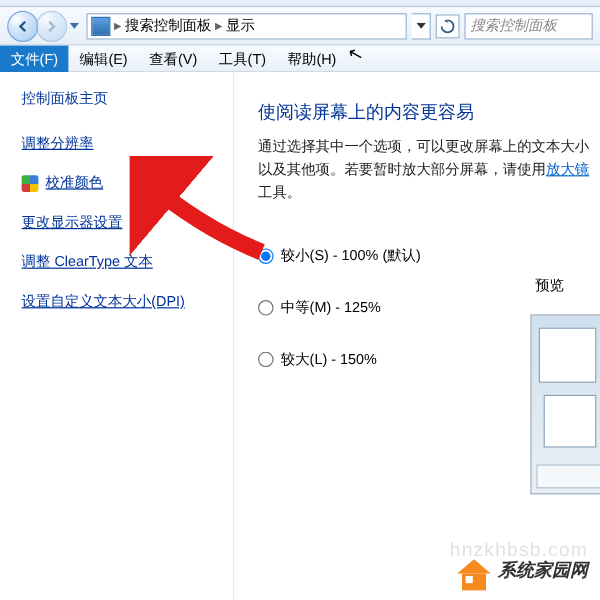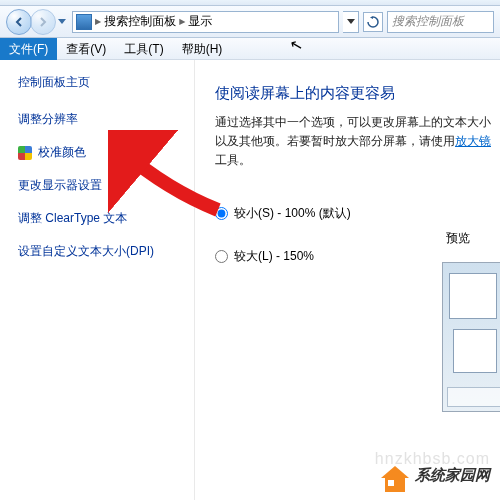--- a/index.html
+++ b/index.html
@@ -24,21 +24,21 @@
 
     
     .menubar { height:22px; background:linear-gradient(#f9fbfe,#e9f0f9); border-bottom:1px solid #d0dae6; display:flex; align-items:center; }
     .menuitem { padding:0 9px; height:22px; line-height:22px; cursor:default; }
     .menuitem.active { background:#1979ca; color:#fff; }
 
     
     .bodywrap { display:flex; height:calc(500px - 6px - 32px - 22px); }
     .sidebar { width:195px; border-right:1px solid #e9e9e9; padding:14px 10px 10px 18px; background:#fff; }
     .sidehead { color:#003399; font-size:12px; margin-bottom:20px; }
-    .sidelink { color:#003399; margin:16px 0; display:flex; align-items:center; gap:6px; }
+    .sidelink { color:#003399; margin:16px 0; display:flex; align-items:center; gap:6px;text-decoration:underline; }
     .sidelink .ico { width:14px; height:14px; display:inline-block; }
     .shield { background:conic-gradient(#3b7dd8 0 25%,#f2c200 25% 50%,#d23b3b 50% 75%,#3bb143 75% 100%); border-radius:2px; }
 
     .content { flex:1; padding:24px 8px 8px 20px; position:relative; overflow:hidden; }
     .h1 { color:#003399; font-size:15px; margin-bottom:10px; }
     .desc { color:#222; line-height:1.6; }
     .lnk { color:#0066cc; text-decoration:underline; }
 
     .optgroup { margin-top:34px; }
     .optrow { display:flex; align-items:center; margin:26px 0; }
@@ -104,20 +104,21 @@
       </svg>
   </div>
   <div class="search">
     <span>搜索控制面板</span>
   </div>
 </div>
 <div class="cursor-arrow">↖</div>
 
 <div class="menubar">
   <div class="menuitem active">文件(F)</div>
+  <div class="menuitem">编辑(E)</div>
   <div class="menuitem">查看(V)</div>
   <div class="menuitem">工具(T)</div>
   <div class="menuitem">帮助(H)</div>
 </div>
 
 <div class="bodywrap">
   <div class="sidebar">
     <div class="sidehead">控制面板主页</div>
     <div class="sidelink">
         <span>调整分辨率</span>
@@ -145,20 +146,24 @@
 
     <div class="preview-label">预览</div>
 
     <div class="optgroup">
       <div class="optrow">
         <input type="radio" checked="" style="">
         <span class="optlabel">较小(S) - 100% (默认)</span>
       </div>
       <div class="optrow">
         <input type="radio" style="">
+        <span class="optlabel">中等(M) - 125%</span>
+      </div>
+      <div class="optrow">
+        <input type="radio" style="">
         <span class="optlabel">较大(L) - 150%</span>
       </div>
     </div>
 
     <div class="preview-box">
       <div class="win-sim"></div>
       <div class="win-sim2"></div>
       <div class="taskbar-sim"></div>
     </div>
   </div>

